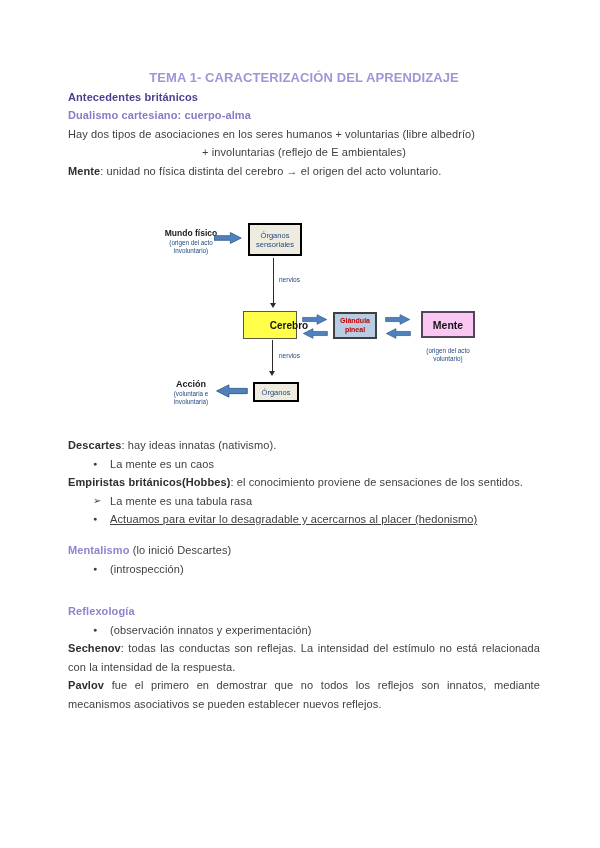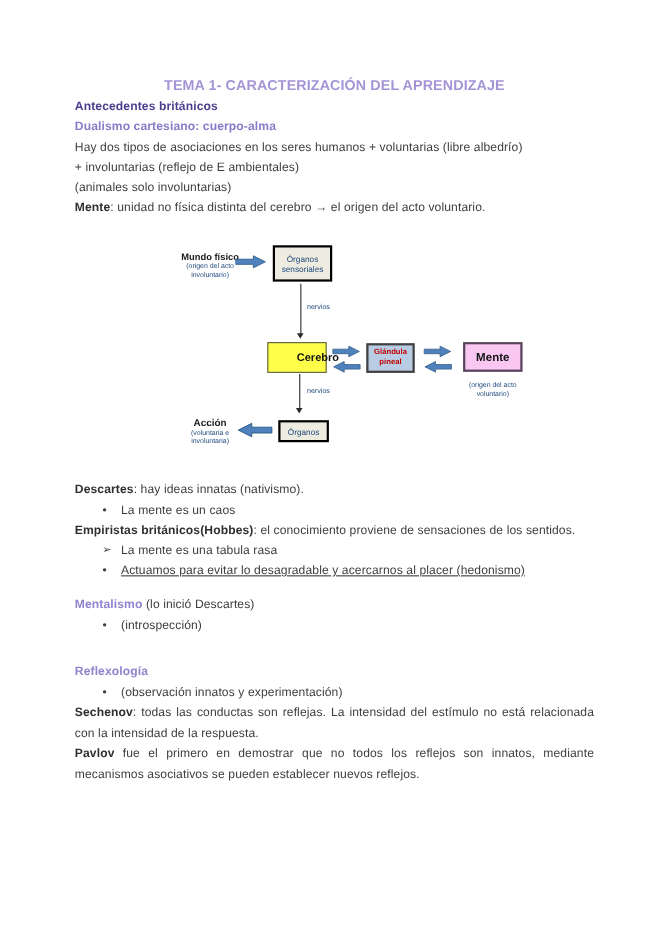--- a/index.html
+++ b/index.html
@@ -6,21 +6,21 @@
   .page {
     position:relative; width:600px; height:797px; background:#ffffff;
     font-family:"Liberation Sans", sans-serif; color:#3e3e3e; overflow:hidden;
   }
   .block { position:absolute; left:68px; width:472px; font-size:11px; line-height:18.5px; letter-spacing:0.1px; }
   .title { text-align:center; color:#a394d6; font-size:13px; font-weight:600; }
   .h-dark  { color:#4e3f8e; font-weight:700; }
   .h-med   { color:#8a7ac9; font-weight:600; }
   .h-light { color:#9183cd; font-weight:600; }
   b { color:#2f2f2f; }
-  .right { text-align:left; }
+  .right { text-align:center; }
   .just { text-align:justify; }
   .u { text-decoration:underline; }
   .bullet { display:flex; padding-left:25px; }
   .bullet .m { flex:none; width:17px; }
   .m.dot { font-size:7px; }
   .m.arw { font-size:10px; }
 
   
   .diagram { position:absolute; left:150px; top:215px; width:340px; height:200px; }
   .dbox { position:absolute; display:flex; align-items:center; justify-content:center;
@@ -41,21 +41,20 @@
 <body>
 
 <div class="page">
 
   <div class="block" style="top:69px">
     <div class="title">TEMA 1- CARACTERIZACIÓN DEL APRENDIZAJE</div>
     <div class="h-dark">Antecedentes británicos</div>
     <div class="h-med">Dualismo cartesiano: cuerpo-alma</div>
     <div>Hay dos tipos de asociaciones en los seres humanos + voluntarias (libre albedrío)</div>
     <div class="right">+ involuntarias (reflejo de E ambientales)</div>
-    <div class="right">(animales solo involuntarias)</div>
     <div><b>Mente</b><span>: unidad no física distinta del cerebro → el origen del acto voluntario.</span></div>
   </div>
 
   <div class="diagram">
     <div class="dlabel-bold" style="left:0;top:13px;width:82px">Mundo físico</div>
     <div class="dsub" style="left:11px;top:24px;width:60px">(origen del acto involuntario)</div>
 
     <svg class="barrow" style="left:64px;top:16px" width="28" height="14" viewBox="0 0 36 16">
       <polygon points="0,5 21,5 21,1 35,8 21,15 21,11 0,11" fill="#4f81bd" stroke="#2d5986" stroke-width="1"></polygon>
     </svg>

